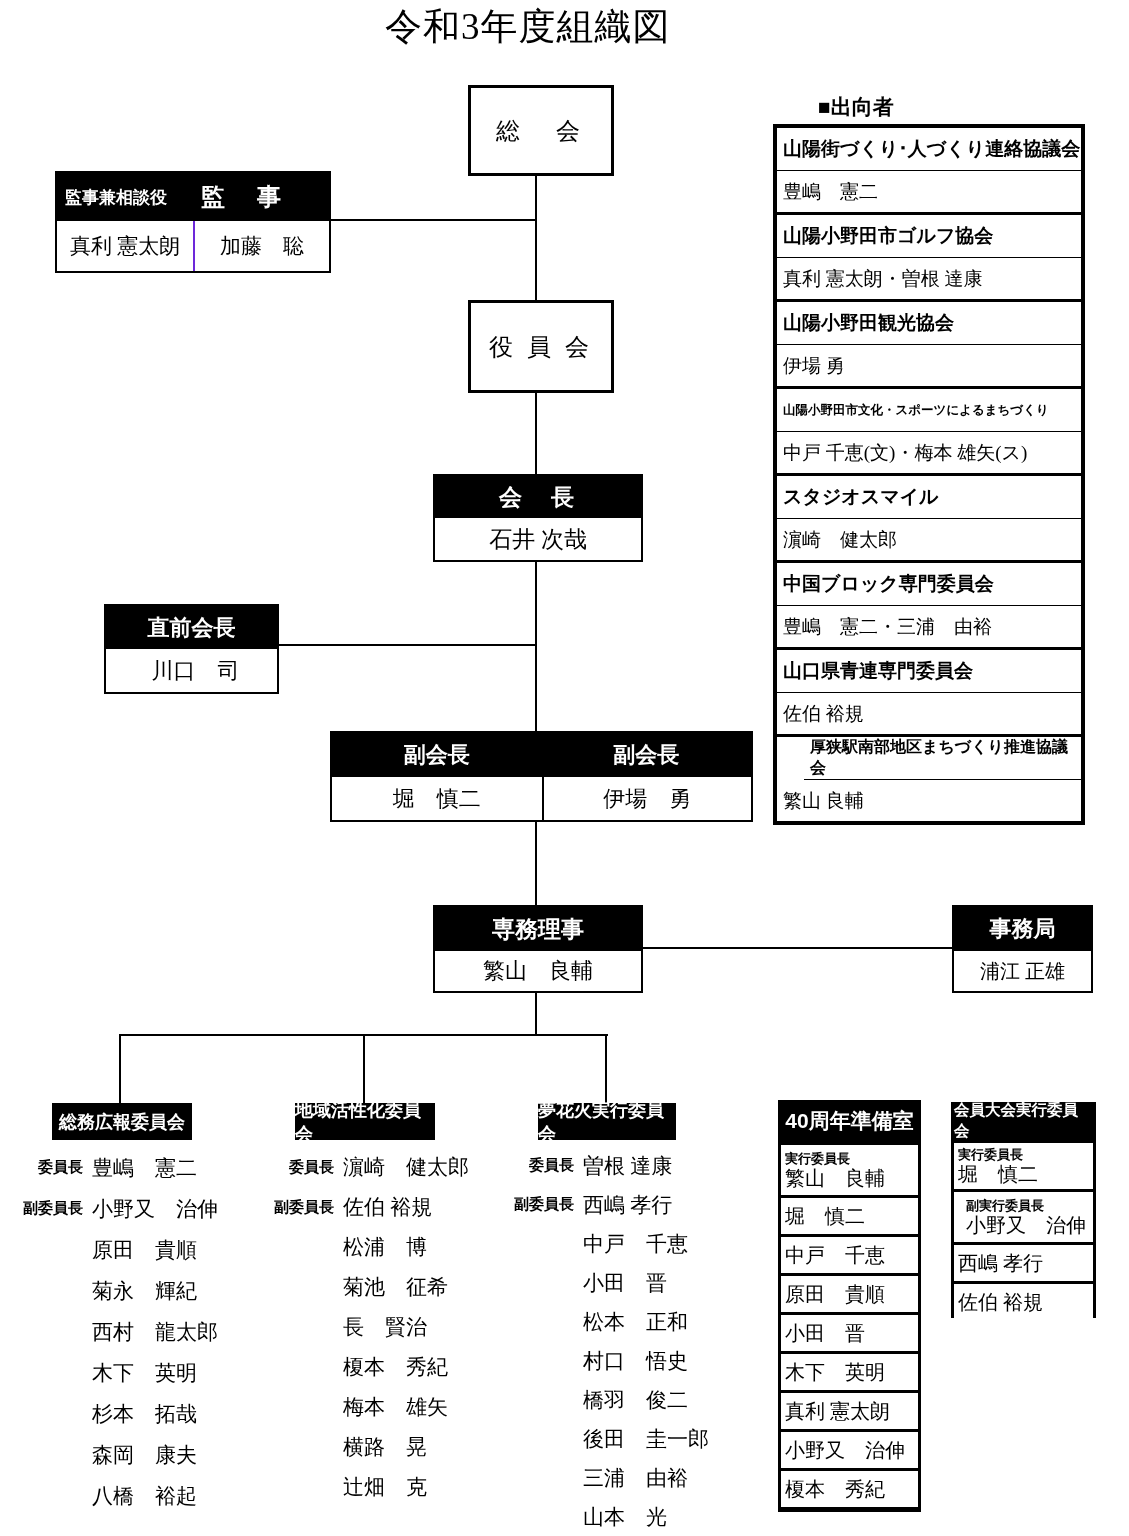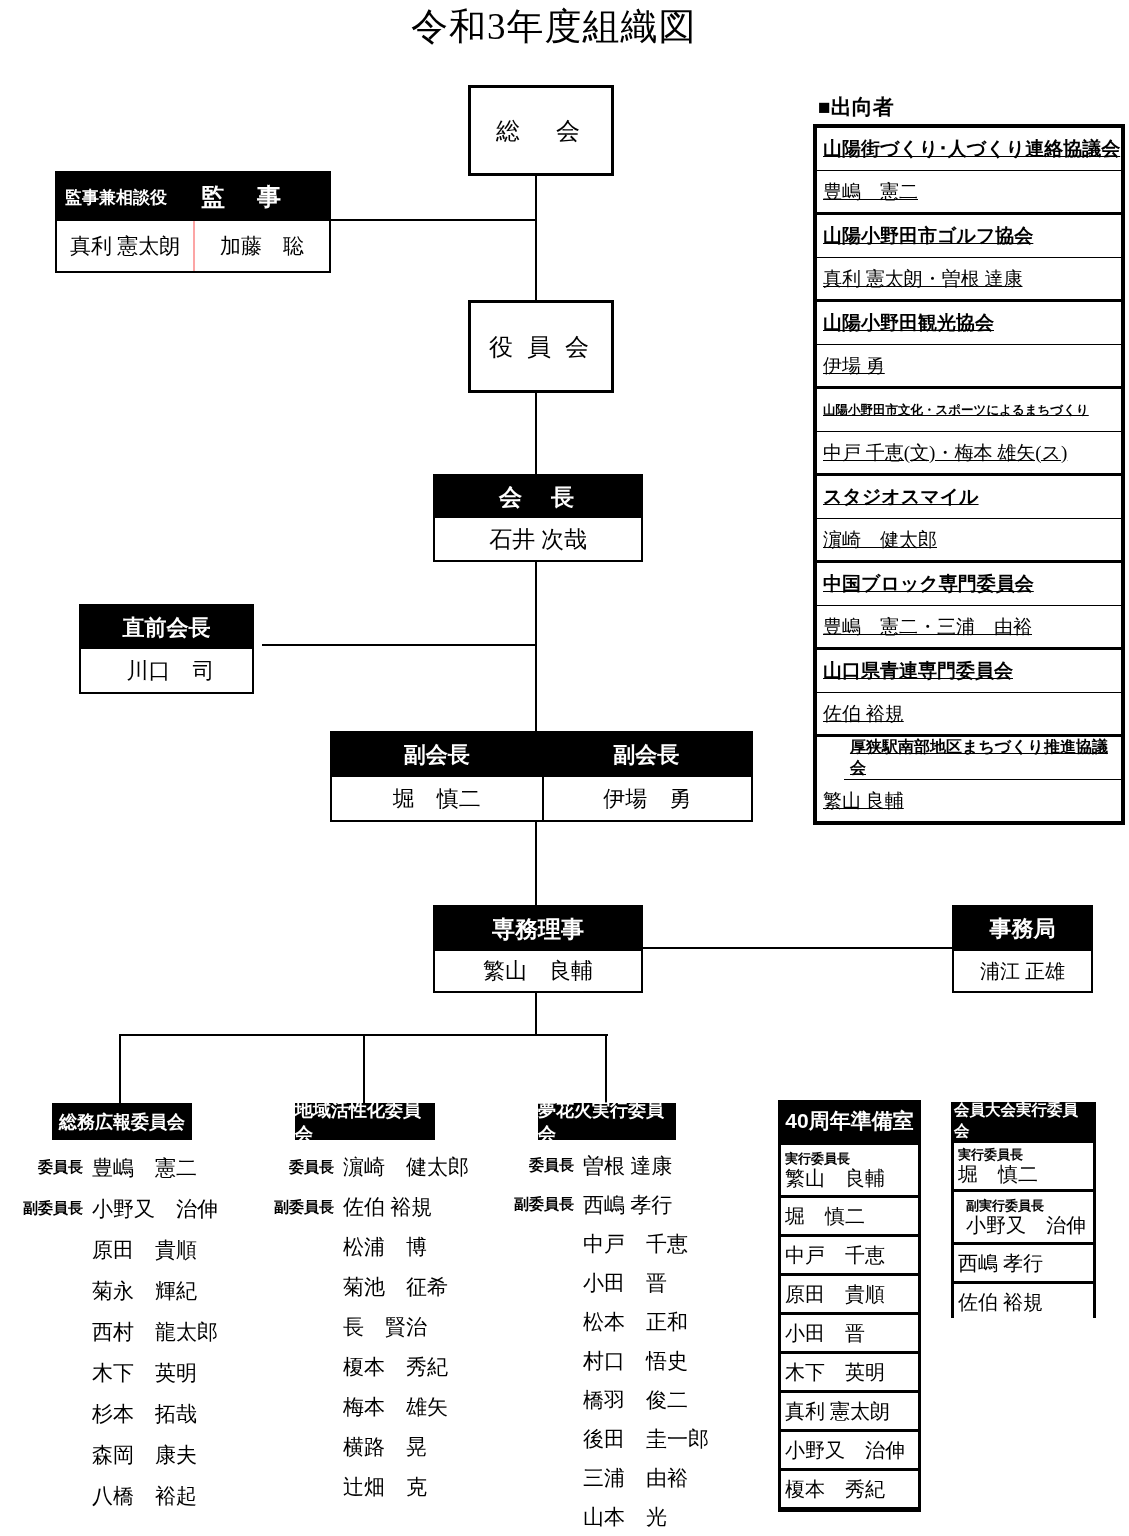--- a/index.html
+++ b/index.html
@@ -1,29 +1,29 @@
 <!DOCTYPE html>
 <html><head>
 <meta charset="utf-8">
 <style>
   html,body{margin:0;padding:0;background:#fff;}
   #stage{position:relative;width:1129px;height:1536px;background:#fff;overflow:hidden;
          font-family:"Liberation Serif","DejaVu Serif",serif;color:#000;}
   .line{position:absolute;background:#000;}
-  .title{position:absolute;left:385px;top:2px;font-size:37px;letter-spacing:1px;margin-left:26px;}
+  .title{position:absolute;left:385px;top:2px;font-size:37px;letter-spacing:1px;}
   
   .simplebox{position:absolute;border:3px solid #000;background:#fff;display:flex;
              align-items:center;justify-content:center;font-size:24px;letter-spacing:6px;}
   
   .panel{position:absolute;border:2px solid #000;background:#22c55e;box-sizing:border-box;}
   .phead{background:#000;color:#fff;font-family:"Liberation Sans","DejaVu Sans",sans-serif;
          font-weight:bold;display:flex;align-items:center;justify-content:center;}
   .pbody{display:flex;align-items:center;justify-content:center;background:#fff;}
   
-  .stable{position:absolute;left:813px;top:124px;width:312px;border:4px solid #000;background:#fff;box-sizing:border-box;text-decoration:underline;}
+  .stable{position:absolute;left:773px;top:124px;width:312px;border:4px solid #000;background:#fff;box-sizing:border-box;}
   .sgroup{border-bottom:3px solid #000;}
   .sgroup:last-child{border-bottom:none;}
   .sorg{height:42px;border-bottom:1px solid #000;display:flex;align-items:center;
         padding-left:6px;font-family:"Liberation Sans","DejaVu Sans",sans-serif;
         font-weight:bold;font-size:19px;}
   .sorg.small{font-size:12.5px;}
   .sorg.mid{font-size:16px;margin-left:27px;}
   .smem{height:41px;display:flex;align-items:center;padding-left:6px;font-size:19px;}
   .sheading{position:absolute;left:818px;top:93px;font-family:"Liberation Sans","DejaVu Sans",sans-serif;
             font-weight:bold;font-size:21px;}
@@ -68,32 +68,32 @@
 
   <div class="simplebox" style="left:468px;top:85px;width:140px;height:85px;">総　会</div>
 
   <div class="panel" style="left:55px;top:171px;width:276px;">
     <div class="phead" style="height:48px;justify-content:flex-start;padding-left:8px;">
       <span style="font-size:17px;">監事兼相談役</span>
       <span style="font-size:24px;margin-left:34px;letter-spacing:4px;">監　事</span>
     </div>
     <div style="display:flex;">
       <div class="pbody" style="width:50%;height:50px;font-size:21px;">真利 憲太朗</div>
-      <div class="pbody" style="width:50%;height:50px;font-size:21px;border-left:2px solid #fca5a5;box-sizing:border-box;">加藤　聡</div>
+      <div class="pbody" style="width:50%;height:50px;font-size:21px;border-left:2px solid #6d28d9;box-sizing:border-box;">加藤　聡</div>
     </div>
   </div>
 
   <div class="simplebox" style="left:468px;top:300px;width:140px;height:87px;letter-spacing:4px;">役 員 会</div>
 
   <div class="panel" style="left:433px;top:474px;width:210px;">
     <div class="phead" style="height:42px;font-size:23px;letter-spacing:3px;">会　長</div>
     <div class="pbody" style="height:42px;font-size:23px;">石井 次哉</div>
   </div>
 
-  <div class="panel" style="left:79px;top:604px;width:175px;">
+  <div class="panel" style="left:104px;top:604px;width:175px;">
     <div class="phead" style="height:43px;font-size:22px;">直前会長</div>
     <div class="pbody" style="height:43px;font-size:22px;padding-left:8px;">川口　司</div>
   </div>
 
   <div class="panel" style="left:330px;top:731px;width:423px;">
     <div class="phead" style="height:44px;font-size:22px;">
       <span style="width:50%;text-align:center;">副会長</span>
       <span style="width:50%;text-align:center;">副会長</span>
     </div>
     <div style="display:flex;">

